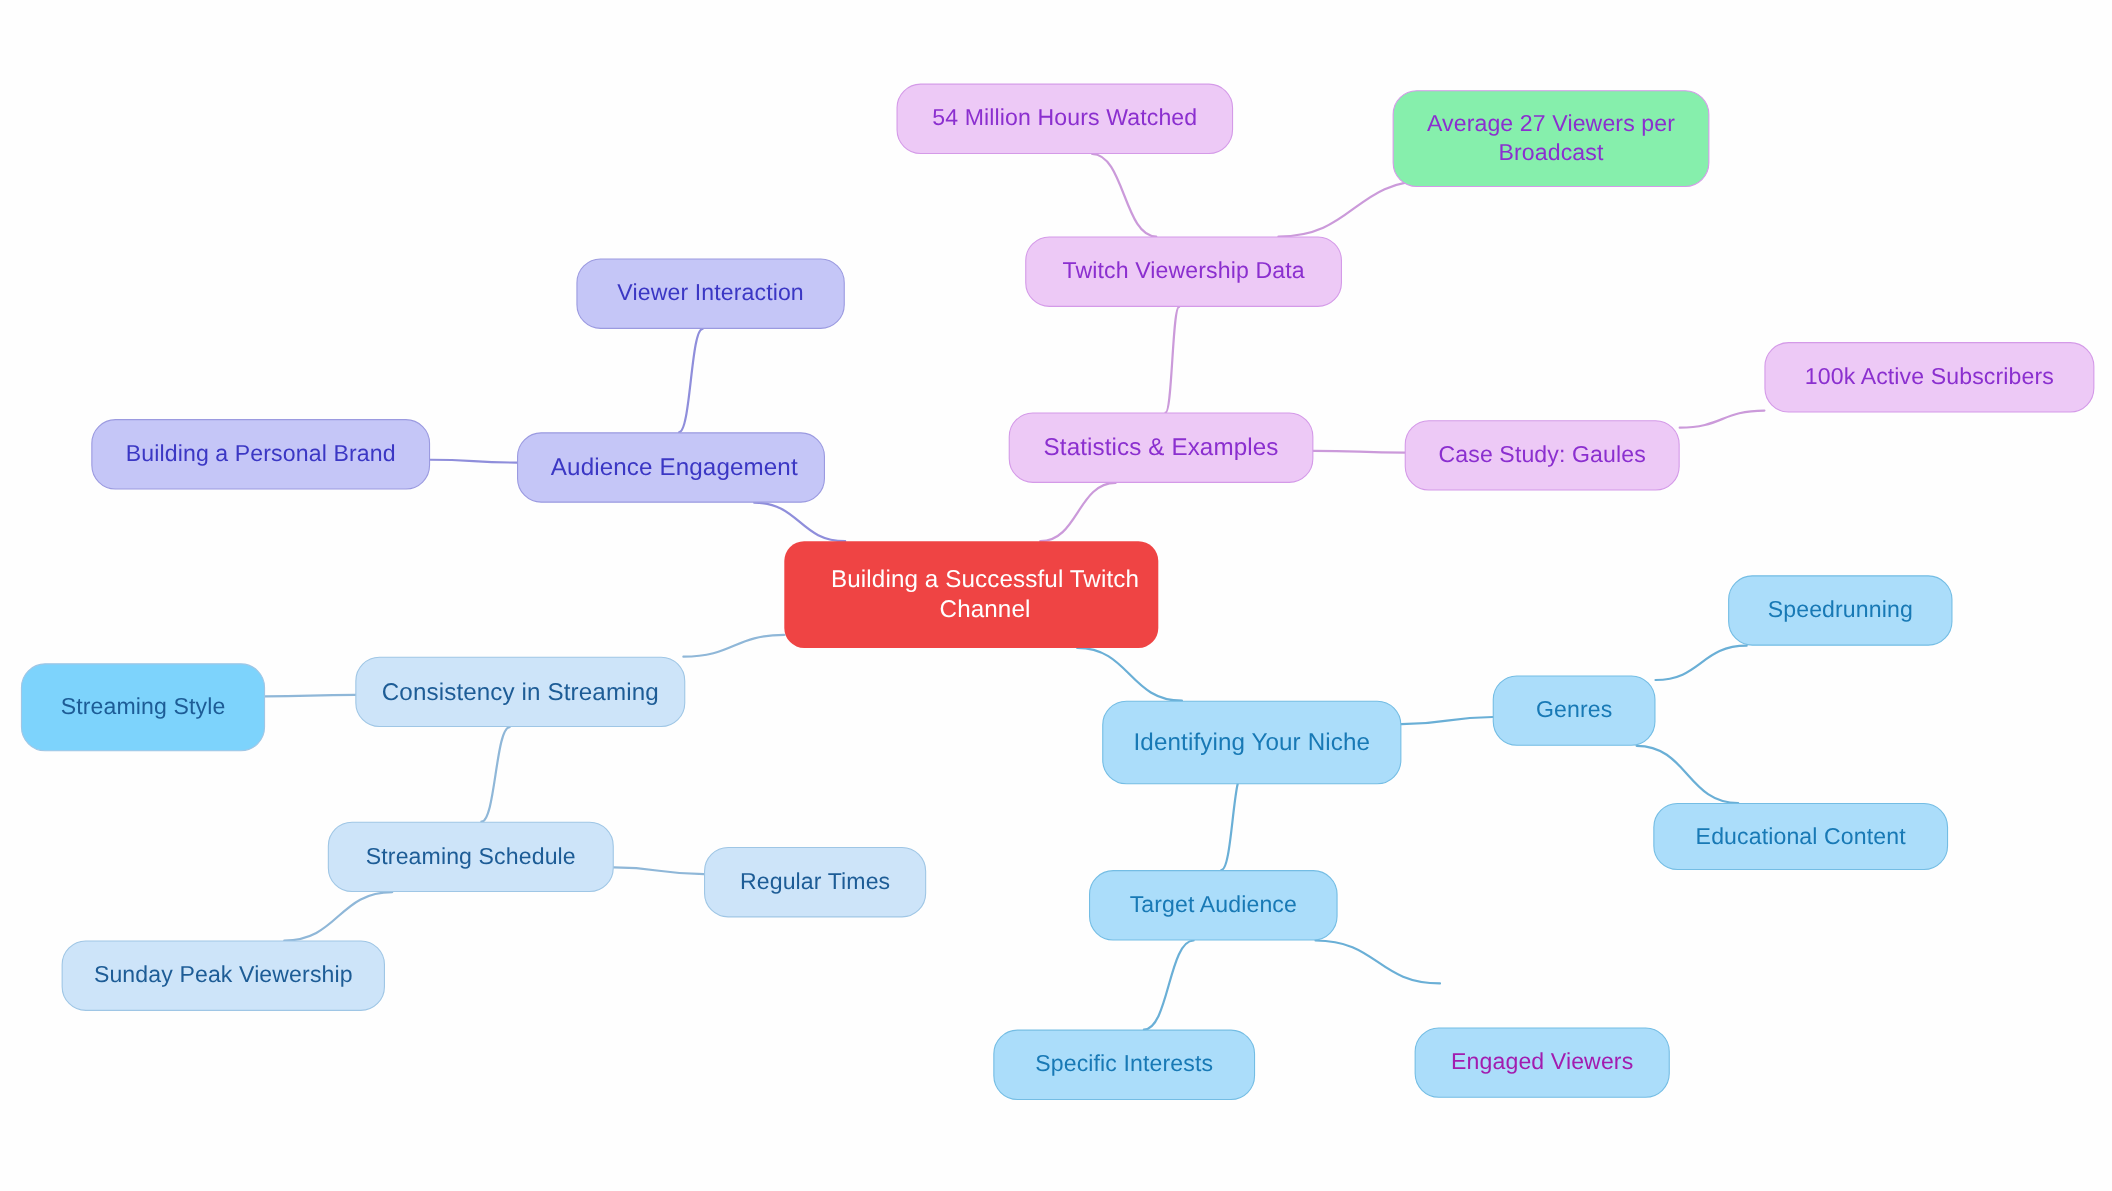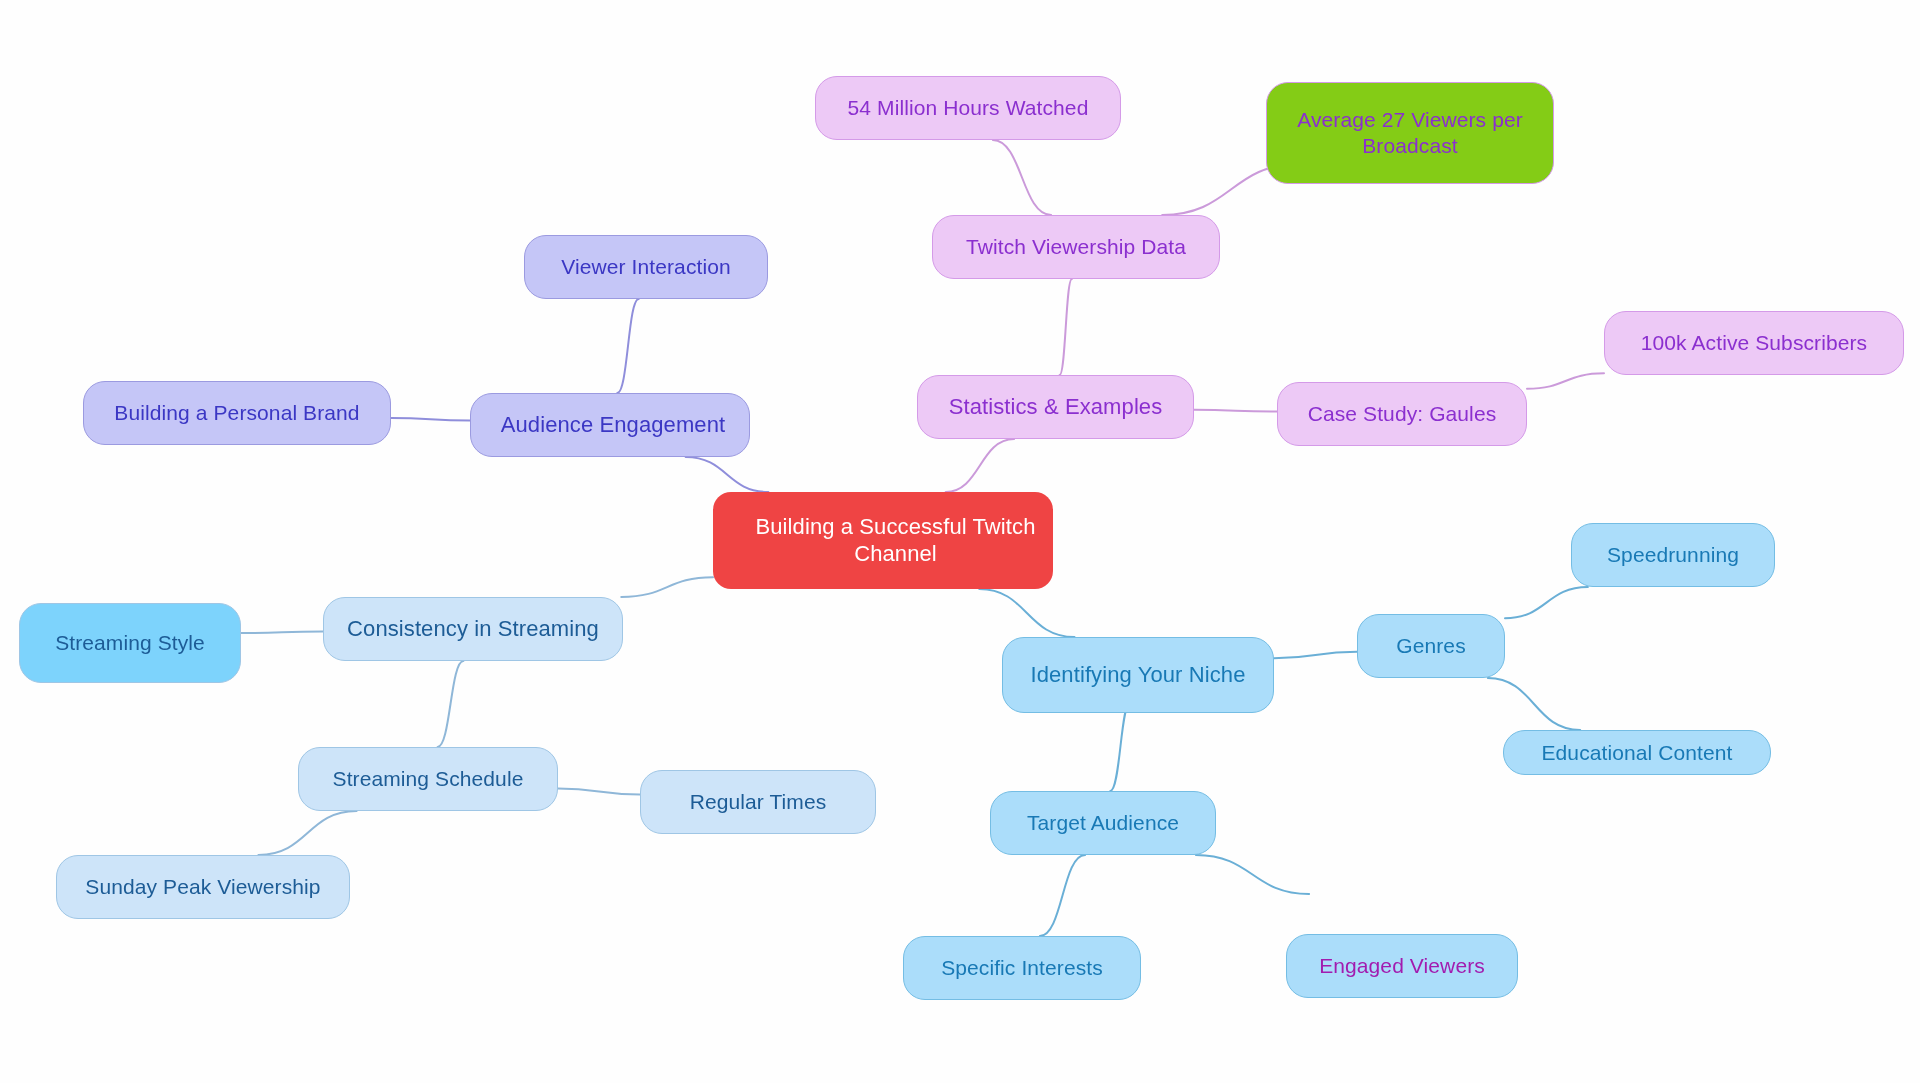--- a/index.html
+++ b/index.html
@@ -75,30 +75,30 @@
     </svg>
   <div id="nodes-layer">
       <div class="node root" style="left: 713px; top: 492px; width: 340px; height: 97px; background: #ef4444; color: rgb(255, 255, 255); border-color: rgb(11, 16, 32); padding-left: 35px;"><span>Building a Successful Twitch
 Channel</span></div>
       <div class="node main" style="left: 470px; top: 393px; width: 280px; height: 64px; background: rgb(197, 198, 247); color: rgb(59, 55, 196); border-color: rgb(155, 154, 224); padding-left: 16px;"><span>Audience Engagement</span></div>
       <div class="node leaf" style="left: 83px; top: 381px; width: 308px; height: 64px; background: rgb(197, 198, 247); color: rgb(59, 55, 196); border-color: rgb(155, 154, 224);"><span>Building a Personal Brand</span></div>
       <div class="node leaf" style="left: 524px; top: 235px; width: 244px; height: 64px; background: rgb(197, 198, 247); color: rgb(59, 55, 196); border-color: rgb(155, 154, 224);"><span>Viewer Interaction</span></div>
       <div class="node main" style="left: 917px; top: 375px; width: 277px; height: 64px; background: rgb(237, 201, 246); color: rgb(139, 47, 207); border-color: rgb(212, 154, 232);"><span>Statistics &amp; Examples</span></div>
       <div class="node leaf" style="left: 932px; top: 215px; width: 288px; height: 64px; background: rgb(237, 201, 246); color: rgb(139, 47, 207); border-color: rgb(212, 154, 232);"><span>Twitch Viewership Data</span></div>
       <div class="node leaf" style="left: 815px; top: 76px; width: 306px; height: 64px; background: rgb(237, 201, 246); color: rgb(139, 47, 207); border-color: rgb(212, 154, 232);"><span>54 Million Hours Watched</span></div>
-      <div class="node leaf" style="left: 1266px; top: 82px; width: 288px; height: 102px; background: #84cc16; color: rgb(139, 47, 207); border-color: rgb(212, 154, 232);"><span>Average 27 Viewers per
+      <div class="node leaf" style="left: 1266px; top: 82px; width: 288px; height: 88px; background: #86efac; color: rgb(139, 47, 207); border-color: rgb(212, 154, 232);"><span>Average 27 Viewers per
 Broadcast</span></div>
       <div class="node leaf" style="left: 1277px; top: 382px; width: 250px; height: 64px; background: rgb(237, 201, 246); color: rgb(139, 47, 207); border-color: rgb(212, 154, 232);"><span>Case Study: Gaules</span></div>
       <div class="node leaf" style="left: 1604px; top: 311px; width: 300px; height: 64px; background: rgb(237, 201, 246); color: rgb(139, 47, 207); border-color: rgb(212, 154, 232);"><span>100k Active Subscribers</span></div>
       <div class="node main" style="left: 1002px; top: 637px; width: 272px; height: 76px; background: rgb(171, 221, 250); color: rgb(24, 121, 181); border-color: rgb(116, 189, 228);"><span>Identifying Your Niche</span></div>
       <div class="node leaf" style="left: 1357px; top: 614px; width: 148px; height: 64px; background: rgb(171, 221, 250); color: rgb(24, 121, 181); border-color: rgb(116, 189, 228);"><span>Genres</span></div>
       <div class="node leaf" style="left: 1571px; top: 523px; width: 204px; height: 64px; background: rgb(171, 221, 250); color: rgb(24, 121, 181); border-color: rgb(116, 189, 228);"><span>Speedrunning</span></div>
-      <div class="node leaf" style="left: 1503px; top: 730px; width: 268px; height: 45px; background: rgb(171, 221, 250); color: rgb(24, 121, 181); border-color: rgb(116, 189, 228);"><span>Educational Content</span></div>
+      <div class="node leaf" style="left: 1503px; top: 730px; width: 268px; height: 61px; background: rgb(171, 221, 250); color: rgb(24, 121, 181); border-color: rgb(116, 189, 228);"><span>Educational Content</span></div>
       <div class="node leaf" style="left: 990px; top: 791px; width: 226px; height: 64px; background: rgb(171, 221, 250); color: rgb(24, 121, 181); border-color: rgb(116, 189, 228);"><span>Target Audience</span></div>
       <div class="node leaf" style="left: 903px; top: 936px; width: 238px; height: 64px; background: rgb(171, 221, 250); color: rgb(24, 121, 181); border-color: rgb(116, 189, 228);"><span>Specific Interests</span></div>
       <div class="node leaf" style="left: 1286px; top: 894px; width: 232px; height: 64px; background: rgb(171, 221, 250); color: #a21caf; border-color: rgb(116, 189, 228); margin-top: 40px;"><span>Engaged Viewers</span></div>
       <div class="node main" style="left: 323px; top: 597px; width: 300px; height: 64px; background: rgb(205, 228, 249); color: rgb(29, 92, 150); border-color: rgb(159, 198, 229); text-align: center;"><span>Consistency in Streaming</span></div>
       <div class="node leaf" style="left: 19px; top: 603px; width: 222px; height: 80px; background: #7dd3fc; color: rgb(29, 92, 150); border-color: rgb(159, 198, 229);"><span>Streaming Style</span></div>
       <div class="node leaf" style="left: 298px; top: 747px; width: 260px; height: 64px; background: rgb(205, 228, 249); color: rgb(29, 92, 150); border-color: rgb(159, 198, 229);"><span>Streaming Schedule</span></div>
-      <div class="node leaf" style="left: 640px; top: 770px; width: 236px; height: 64px; background: rgb(205, 228, 249); color: rgb(29, 92, 150); border-color: rgb(159, 198, 229);"><span>Regular Times</span></div>
+      <div class="node leaf" style="left: 640px; top: 770px; width: 202px; height: 64px; background: rgb(205, 228, 249); color: rgb(29, 92, 150); border-color: rgb(159, 198, 229);"><span>Regular Times</span></div>
       <div class="node leaf" style="left: 56px; top: 855px; width: 294px; height: 64px; background: rgb(205, 228, 249); color: rgb(29, 92, 150); border-color: rgb(159, 198, 229);"><span>Sunday Peak Viewership</span></div>
     </div>
 </div>
 
 </body></html>

